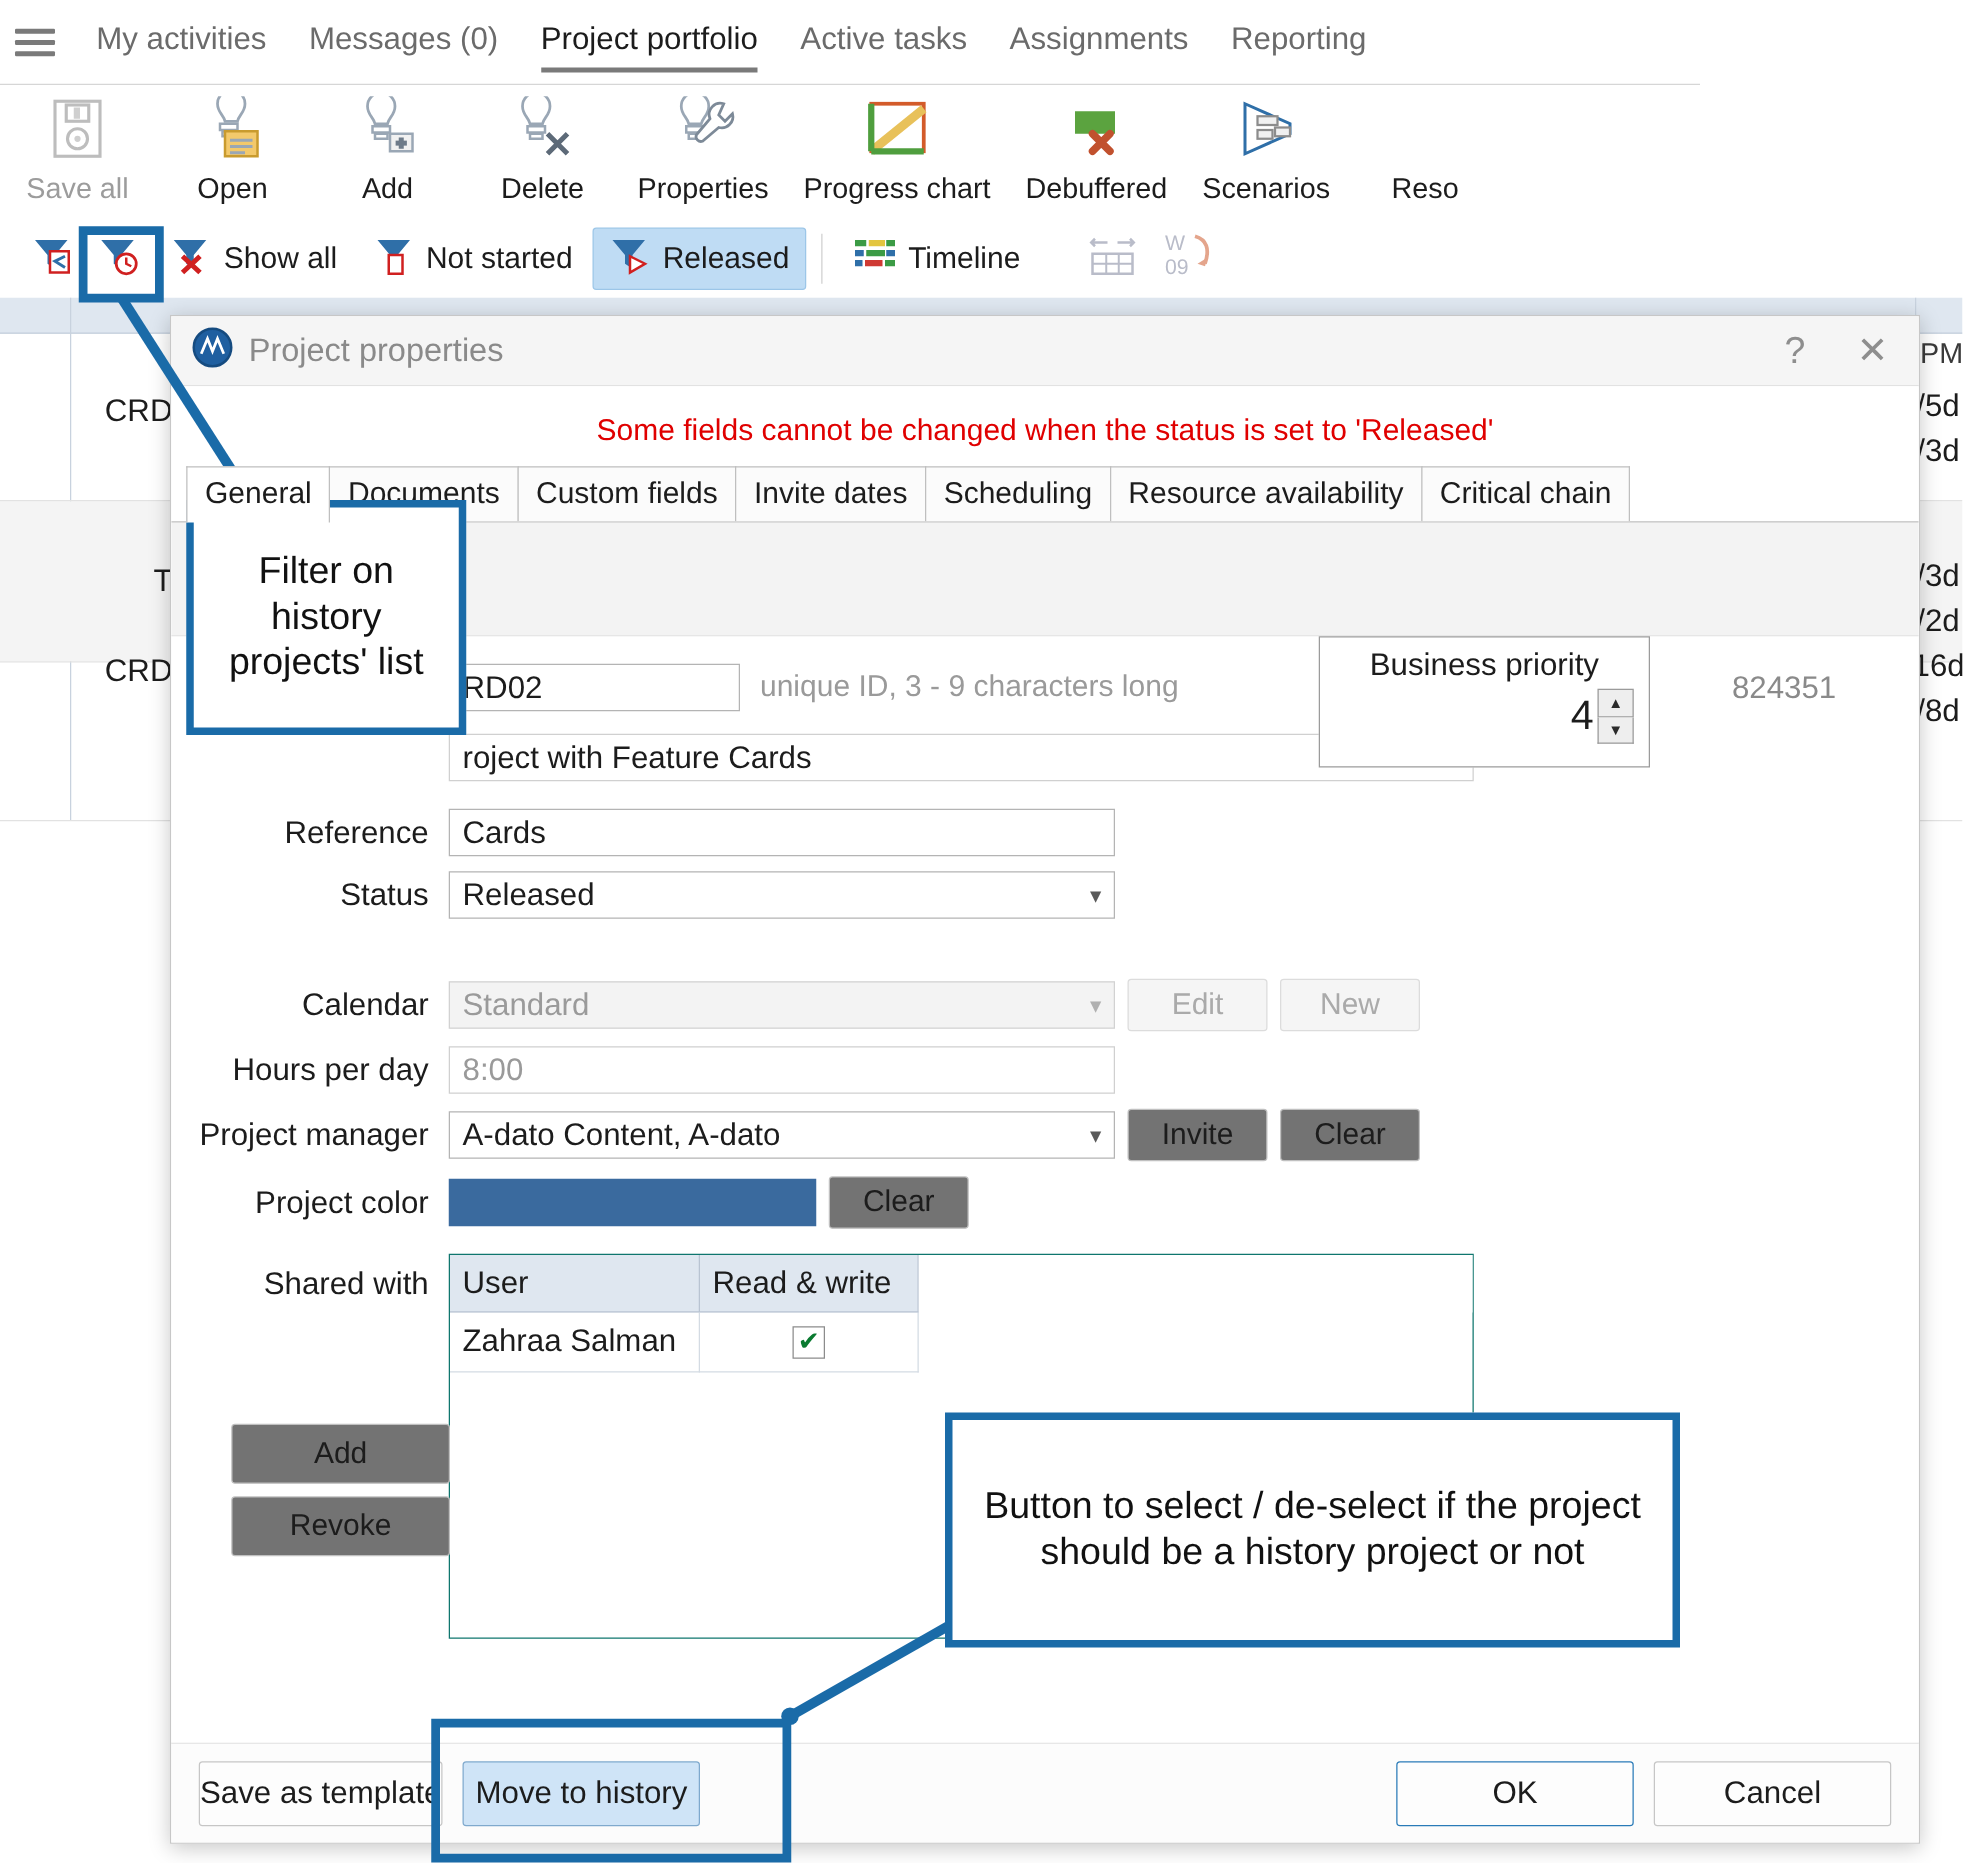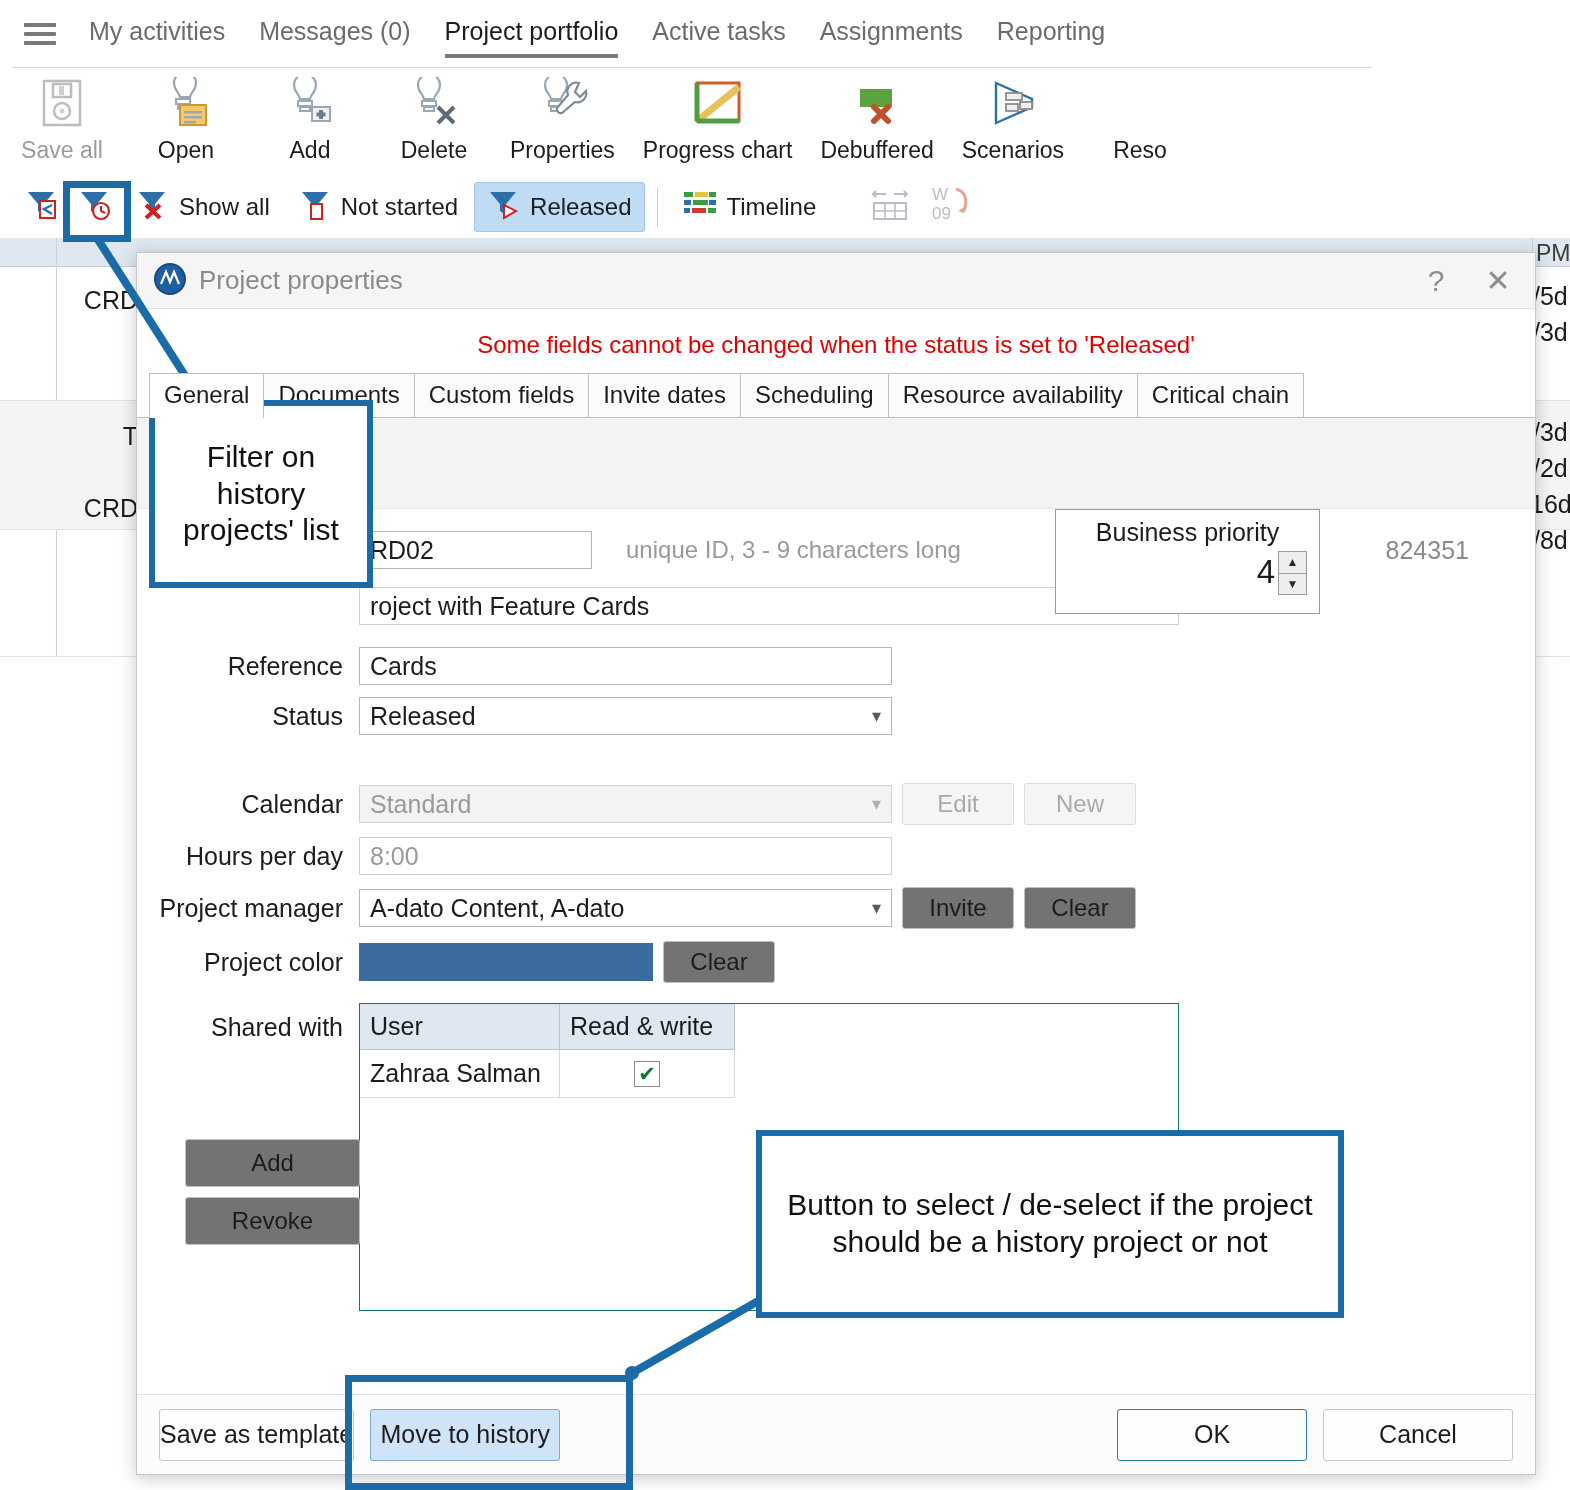--- a/index.html
+++ b/index.html
@@ -5,21 +5,21 @@
   html,body{margin:0;padding:0;}
   body{
     width:1570px;height:1490px;position:relative;overflow:hidden;
     background:#ffffff;
     font-family:"Liberation Sans","DejaVu Sans",sans-serif;
     -webkit-font-smoothing:antialiased;
   }
 
   
   #topnav{
-    position:absolute;left:12px;top:0;width:1360px;height:68px;
+    position:absolute;left:0;top:0;width:1360px;height:68px;
     background:#fff;border-bottom:1px solid #d6d6d6;
     display:flex;align-items:center;box-sizing:border-box;
   }
   #hamburger{
     width:32px;height:24px;margin-left:12px;margin-right:16px;
     display:flex;flex-direction:column;justify-content:center;gap:5px;cursor:pointer;
   }
   #hamburger i{display:block;height:4px;background:#7a7a7a;border-radius:1px;}
   .navtab{
     font-size:25px;color:#6b6b6b;padding:0 17px;height:68px;line-height:62px;
@@ -60,21 +60,21 @@
   #gridbg{
     position:absolute;left:0;top:238px;width:1570px;height:1252px;
     background:#fff;overflow:hidden;
   }
   #gridhead{
     position:absolute;left:0;top:0;height:28px;width:1570px;
     background:#dfe7f0;border-bottom:1px solid #c3cedb;
   }
   .gcolsep{position:absolute;top:0;width:1px;background:#c8d2de;}
   .growsep{position:absolute;left:0;width:1570px;height:1px;background:#e2e2e2;}
-  .gcell{position:absolute;font-size:25px;color:#1c1c1c;white-space:nowrap;}
+  .gcell{position:absolute;font-size:25px;color:#1c1c1c;white-space:nowrap;margin-top:29px;}
   .gcell.right{text-align:right;}
   .gbandshade{position:absolute;left:0;width:1570px;background:#f4f4f4;}
 
   
   #dialog{
     position:absolute;left:136px;top:252px;width:1400px;height:1223px;
     background:#ffffff;border:1px solid #c7c7c7;
     box-shadow:0 3px 16px rgba(0,0,0,.22);
     display:flex;flex-direction:column;box-sizing:border-box;
   }
@@ -480,21 +480,21 @@
     <div id="sectionhead">
       <div class="h">roperties</div>
       <div class="s">ings for this project</div>
     </div>
 
     <div id="formarea">
 
       <div class="frow" style="margin-bottom:18px;">
         <div class="flabel"></div>
         <div class="fin" style="width:233px;">RD02</div>
-        <div style="font-size:24px;color:#9a9a9a;margin-left:34px;">unique ID, 3 - 9 characters long</div>
+        <div style="font-size:24px;color:#9a9a9a;margin-left:16px;">unique ID, 3 - 9 characters long</div>
         <div style="flex:1"></div>
         <div style="font-size:25px;color:#8a8a8a;margin-right:66px;">824351</div>
       </div>
 
       <div class="frow" style="margin-bottom:22px;">
         <div class="flabel"></div>
         <div class="fin" style="width:820px;border-color:#d0d0d0;">roject with Feature Cards</div>
       </div>
 
       <div class="frow">

